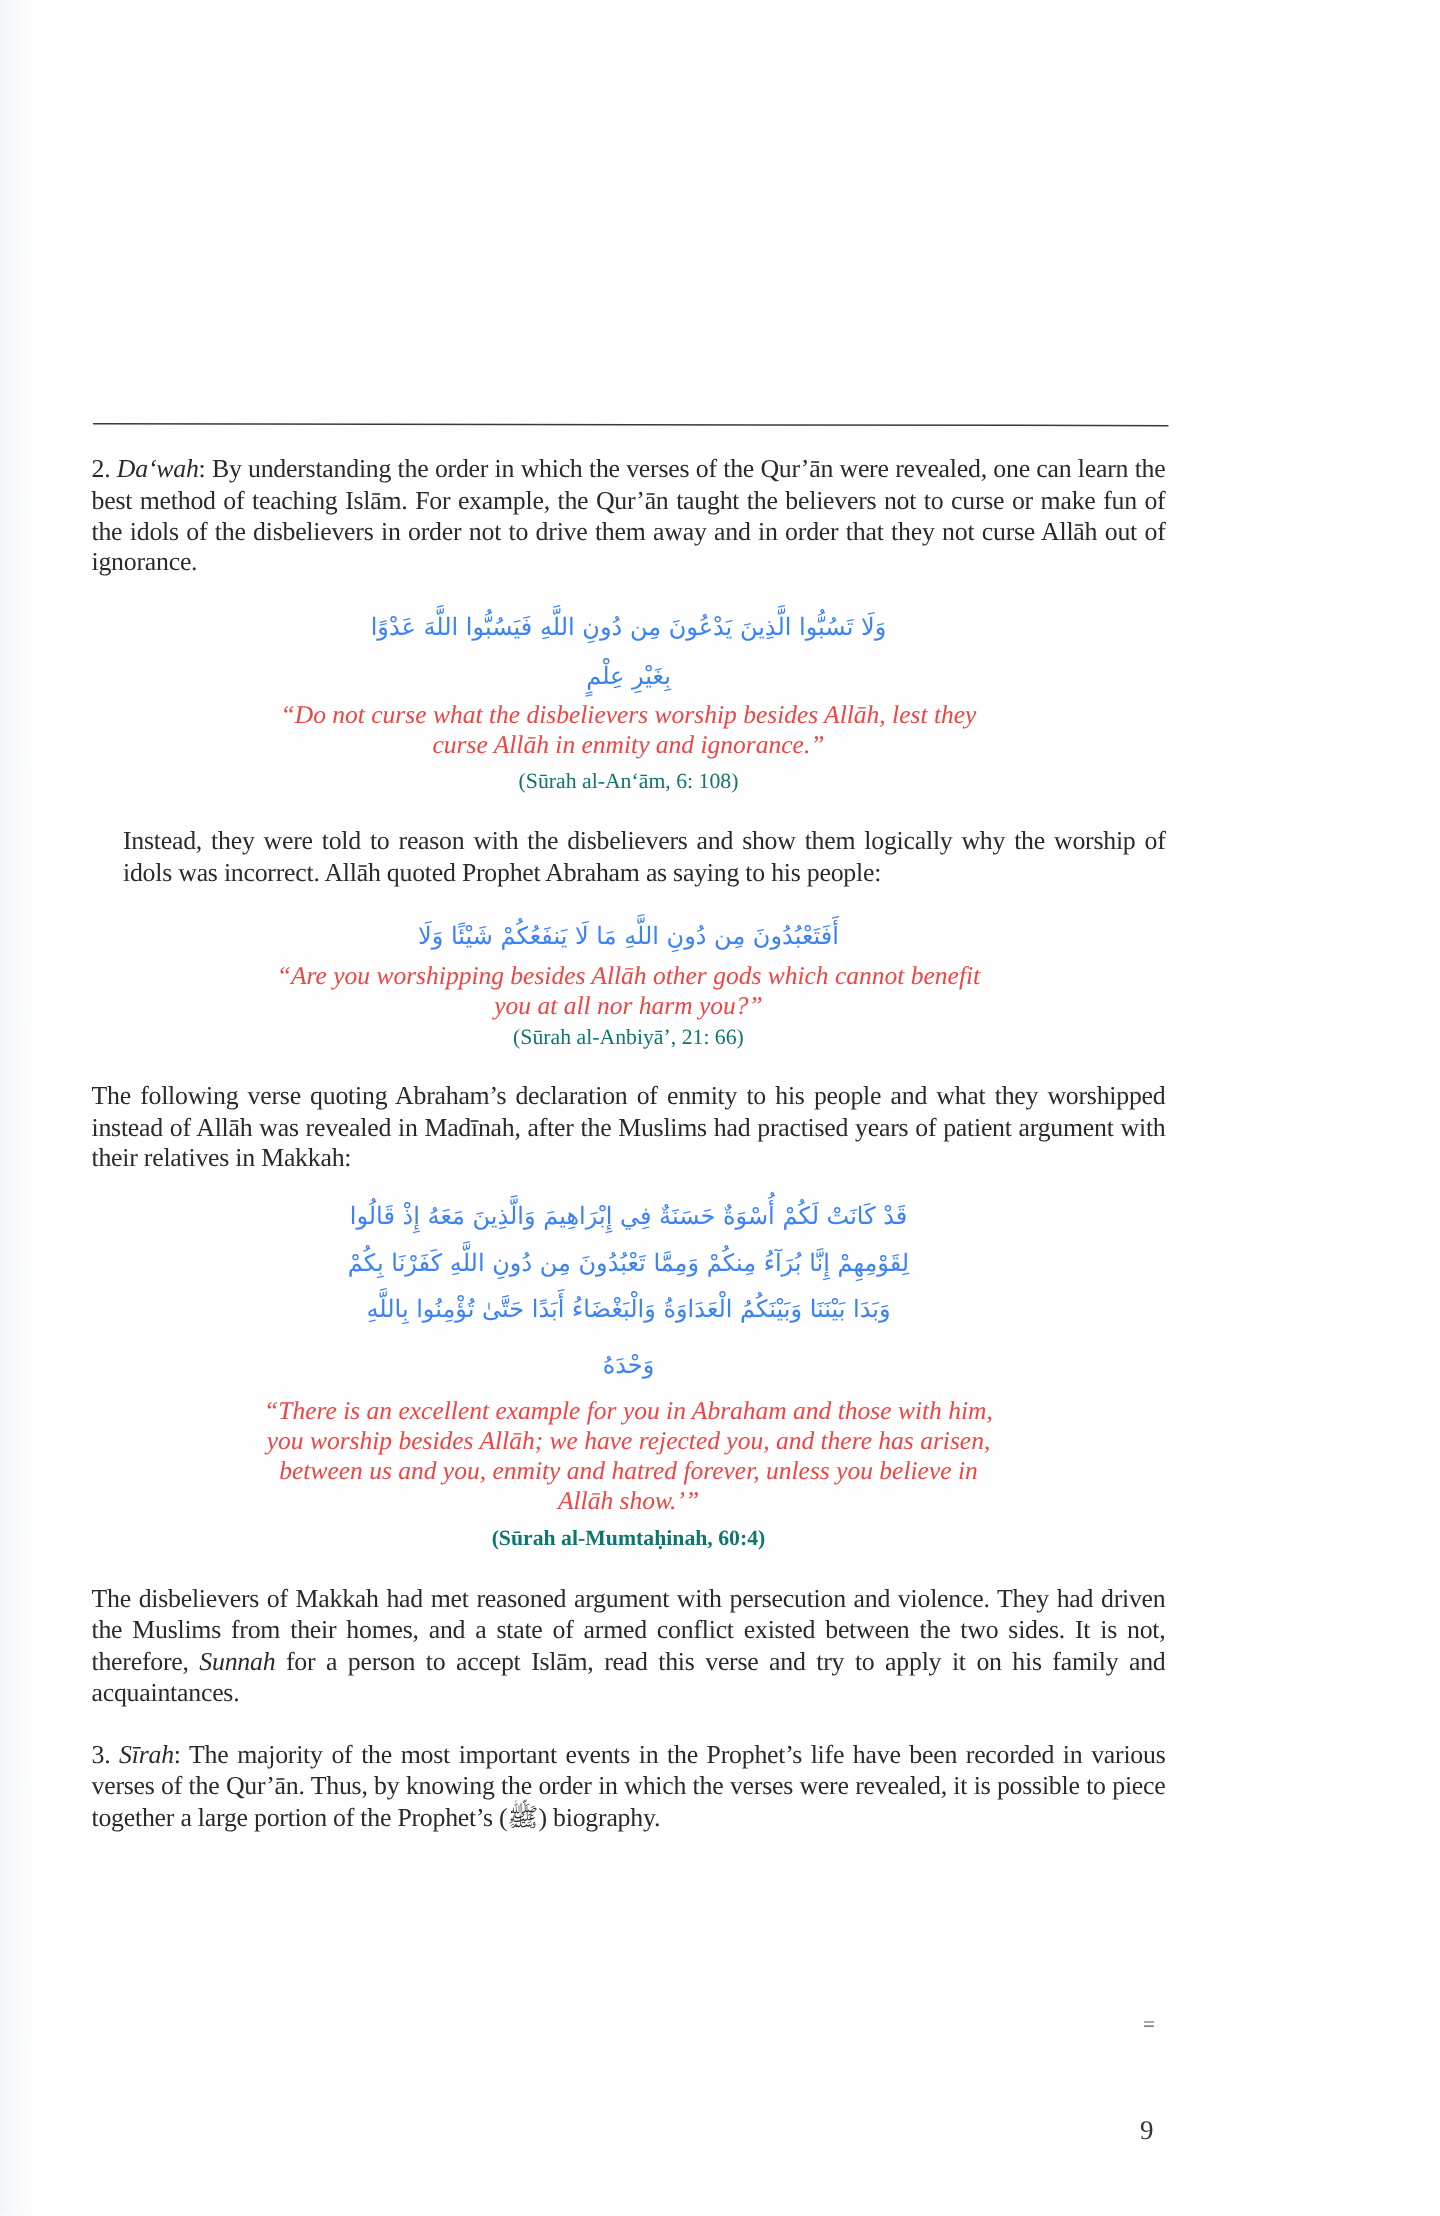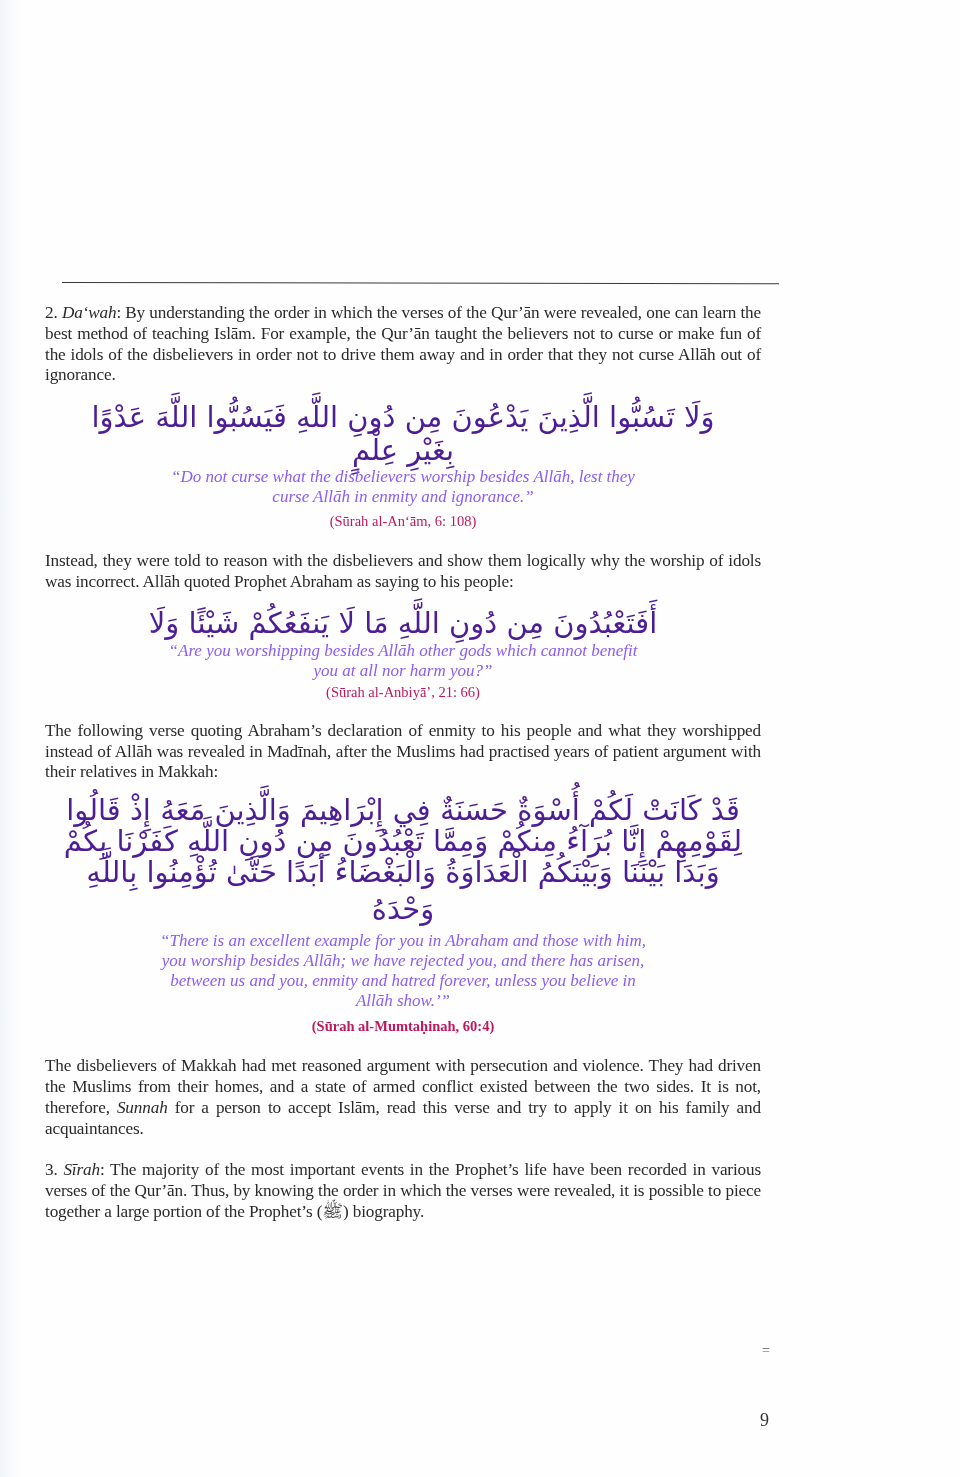--- a/index.html
+++ b/index.html
@@ -19,55 +19,55 @@
     .rule {
       position: absolute;
       left: 62px; top: 282px;
       width: 717px; height: 0;
       border-top: 1.3px solid #3a3a3a;
       transform: rotate(0.1deg);
       transform-origin: left;
     }
     .page {
       position: absolute;
-      left: 45px; top: 300px;
+      left: 61px; top: 300px;
       width: 716px;
     }
     p.body {
       margin: 0;
       font-size: 17.2px;
       line-height: 20.8px;
       text-align: justify;
       text-align-last: left;
       letter-spacing: -0.15px;
     }
     .it { font-style: italic; }
     .arabic {
       direction: rtl;
       text-align: center;
       font-family: "DejaVu Sans", sans-serif;
-      font-size: 29px;
+      font-size: 16px;
       line-height: 31px;
-      color: #4c1d95;
+      color: #3b82f6;
       margin: 0;
     }
     .quote {
       text-align: center;
       font-style: italic;
       font-size: 17px;
       line-height: 20px;
       margin: 0;
-      color: #8b5cf6;
+      color: #ef4444;
     }
     .ref {
       text-align: center;
       font-size: 14.5px;
       line-height: 18px;
       margin: 0;
-      color: #be185d;
+      color: #0f766e;
     }
     .cont-mark {
       position: absolute; left: 762px; top: 1343px;
       font-size: 14px; color: #555;
     }
     .page-number {
       position: absolute; left: 760px; top: 1410px;
       font-size: 18px; color: #333;
     }
   </style>
@@ -82,21 +82,21 @@
   <p class="body" style="margin-top:3px;"><span>2.</span> <span class="it">Da‘wah</span><span>:</span><span> By understanding the order in which the verses of the Qur’ān were revealed, one can learn the best method of teaching Islām. For example, the Qur’ān taught the believers not to curse or make fun of the idols of the disbelievers in order not to drive them away and in order that they not curse Allāh out of ignorance.</span></p>
 
   <div style="margin-top:16px;">
     <p class="arabic">وَلَا تَسُبُّوا الَّذِينَ يَدْعُونَ مِن دُونِ اللَّهِ فَيَسُبُّوا اللَّهَ عَدْوًا</p>
     <p class="arabic" style="margin-top:2px;">بِغَيْرِ عِلْمٍ</p>
     <p class="quote" style="margin-top:1px;">“Do not curse what the disbelievers worship besides Allāh, lest they</p>
     <p class="quote">curse Allāh in enmity and ignorance.”</p>
     <p class="ref" style="margin-top:5px;">(Sūrah al-An‘ām, 6: 108)</p>
   </div>
 
-  <p class="body" style="margin-top:21px;">Instead, they were told to reason with the disbelievers and show them logically why the worship of idols was incorrect. Allāh quoted Prophet Abraham as saying to his people:</p>
+  <p class="body" style="margin-top:21px;margin-left:21px;">Instead, they were told to reason with the disbelievers and show them logically why the worship of idols was incorrect. Allāh quoted Prophet Abraham as saying to his people:</p>
 
   <div style="margin-top:15px;">
     <p class="arabic">أَفَتَعْبُدُونَ مِن دُونِ اللَّهِ مَا لَا يَنفَعُكُمْ شَيْئًا وَلَا</p>
     <p class="quote" style="margin-top:2px;">“Are you worshipping besides Allāh other gods which cannot benefit</p>
     <p class="quote">you at all nor harm you?”</p>
     <p class="ref" style="margin-top:2px;">(Sūrah al-Anbiyā’, 21: 66)</p>
   </div>
 
   <p class="body" style="margin-top:20px;">The following verse quoting Abraham’s declaration of enmity to his people and what they worshipped instead of Allāh was revealed in Madīnah, after the Muslims had practised years of patient argument with their relatives in Makkah:</p>
 

